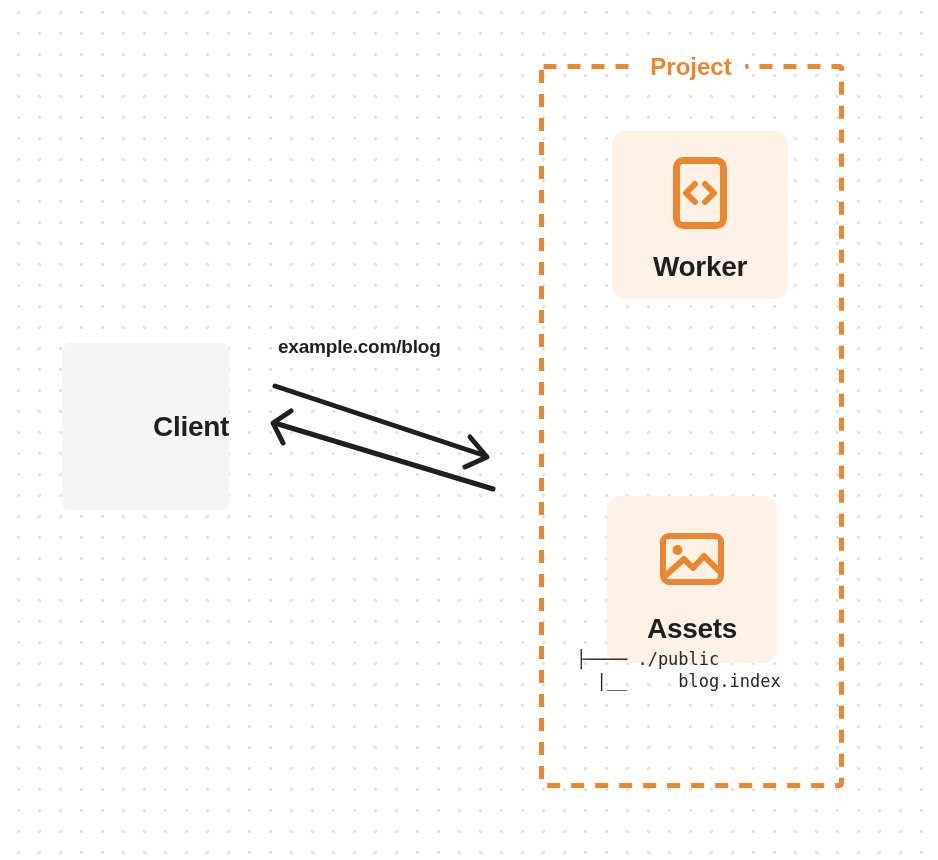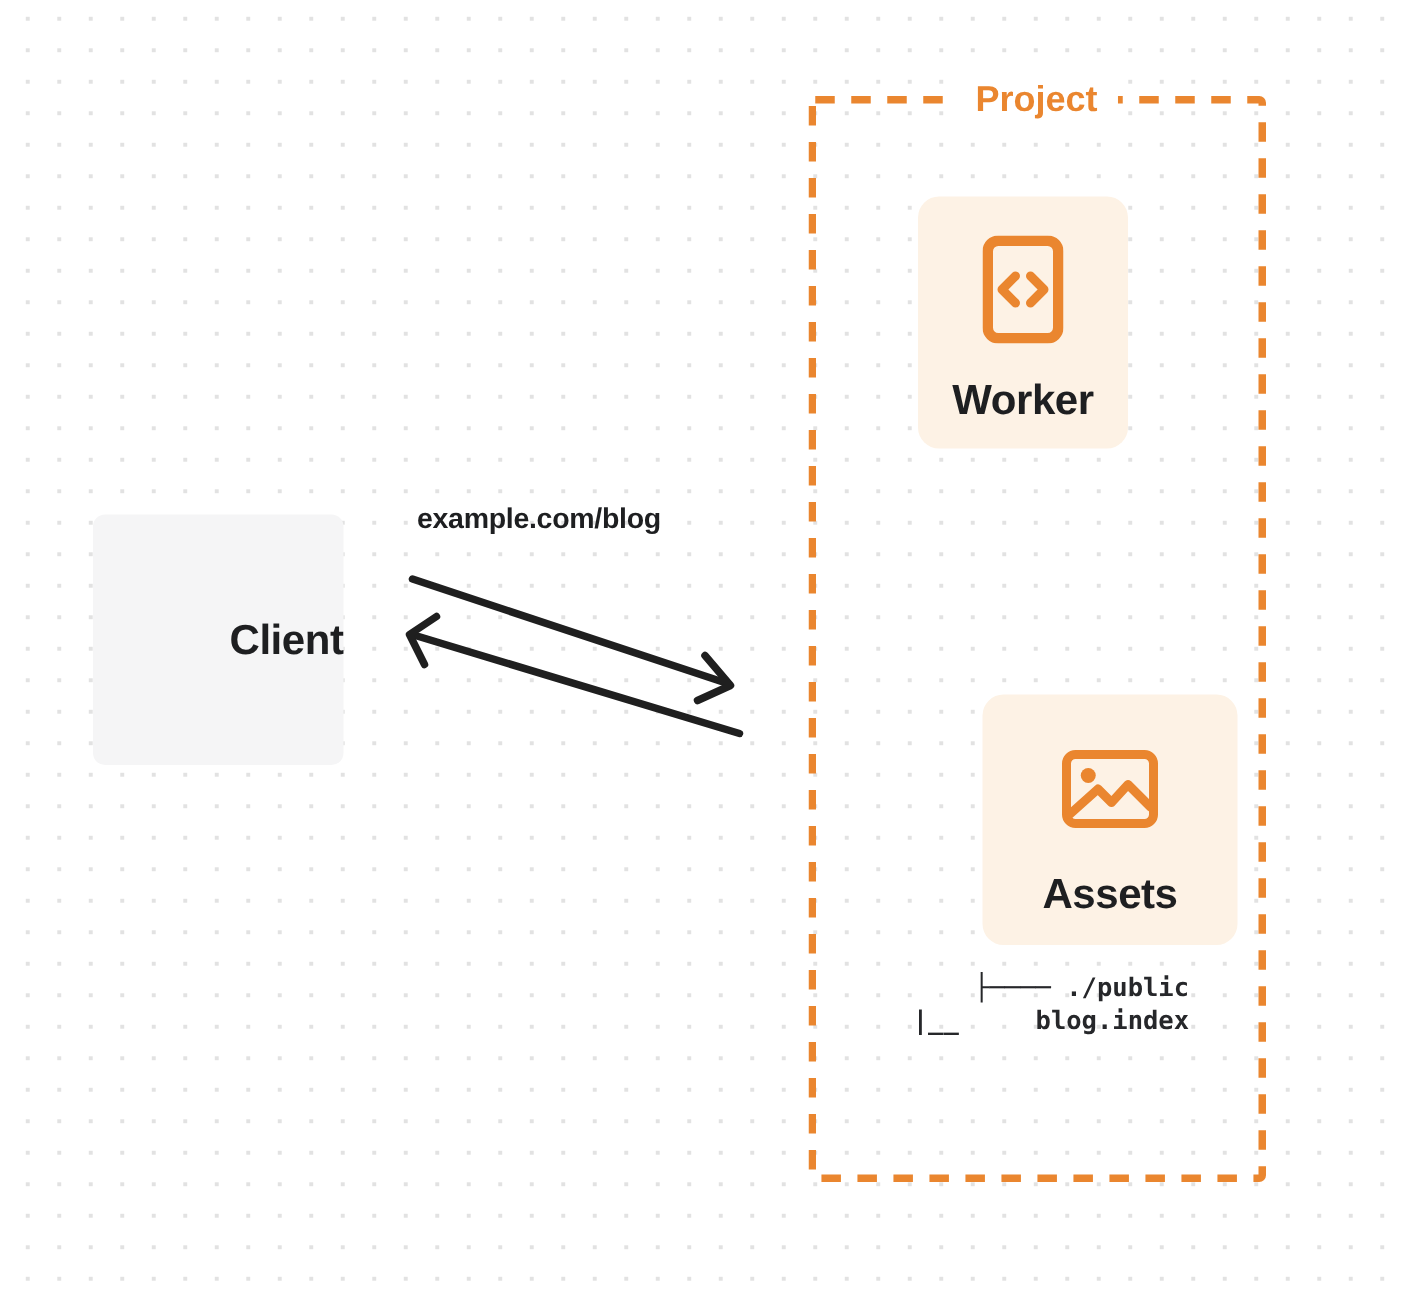--- a/index.html
+++ b/index.html
@@ -62,34 +62,33 @@
     line-height:34px;white-space:nowrap;
   }
 
   
   .card{
     background:var(--card-bg);
     border-radius:14px;
     display:flex;flex-direction:column;align-items:center;
     color:var(--orange);
   }
-  .worker-card{left:612px;top:131px;width:140px;height:168px;padding-top:26px;align-items:center;}
-  .assets-card{left:607px;top:463px;width:170px;height:167px;padding-top:37px;margin-left:48px;}
+  .worker-card{left:612px;top:131px;width:176px;height:168px;padding-top:26px;align-items:center;}
+  .assets-card{left:607px;top:496px;width:170px;height:167px;padding-top:37px;}
   .worker-card .card-label{margin-top:22px;}
   .assets-card .card-label{margin-top:28px;}
   .card-label{font-size:28px;font-weight:700;color:var(--ink);letter-spacing:-0.3px;}
   .icon-svg{display:block;}
 
   
   .file-tree{
-    left:588px;top:648px;
+    left:576px;top:648px;
     font-family:"DejaVu Sans Mono",monospace;
-    font-size:17px;font-weight:700;line-height:22px;
+    font-size:17px;font-weight:400;line-height:22px;
     color:#26272A;
-    text-align:right;
   }
   .tree-line{white-space:pre;}
 </style>
 </head>
 <body>
 
 <div class="canvas">
 
   <div class="abs client-box">
     <span class="big-label">Client</span>

